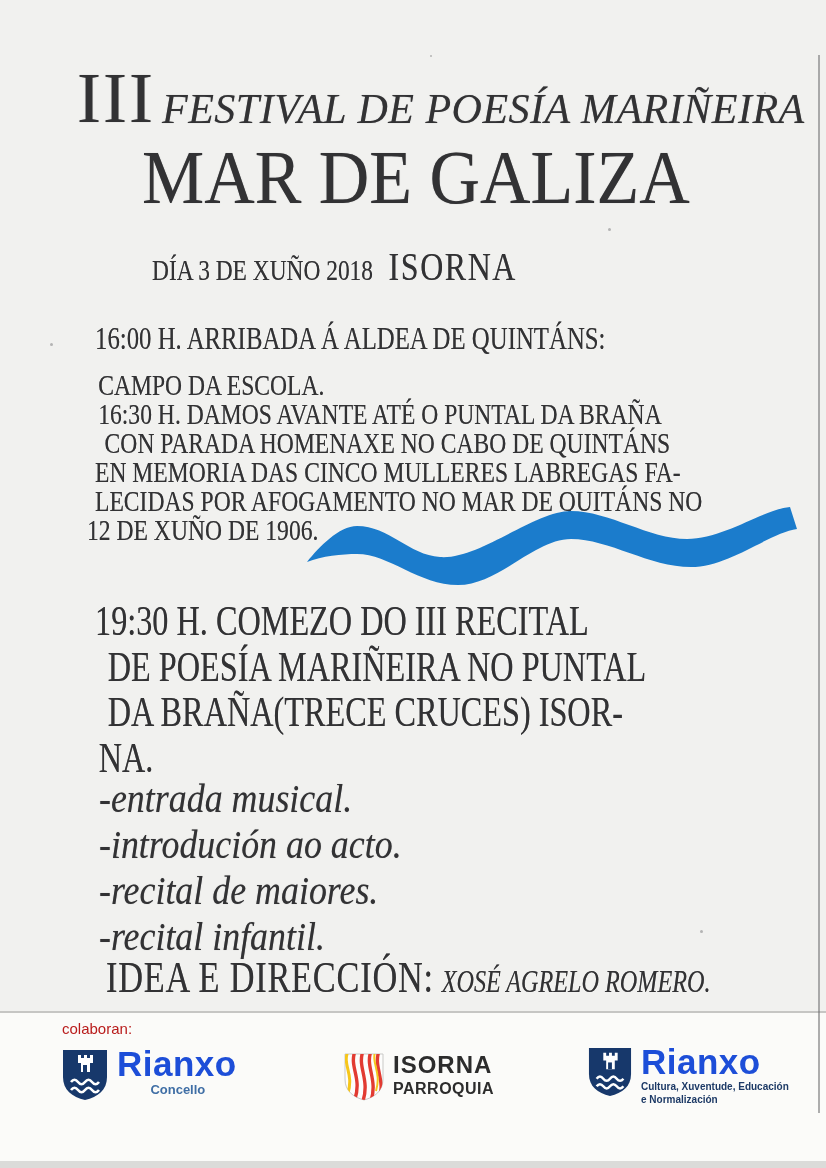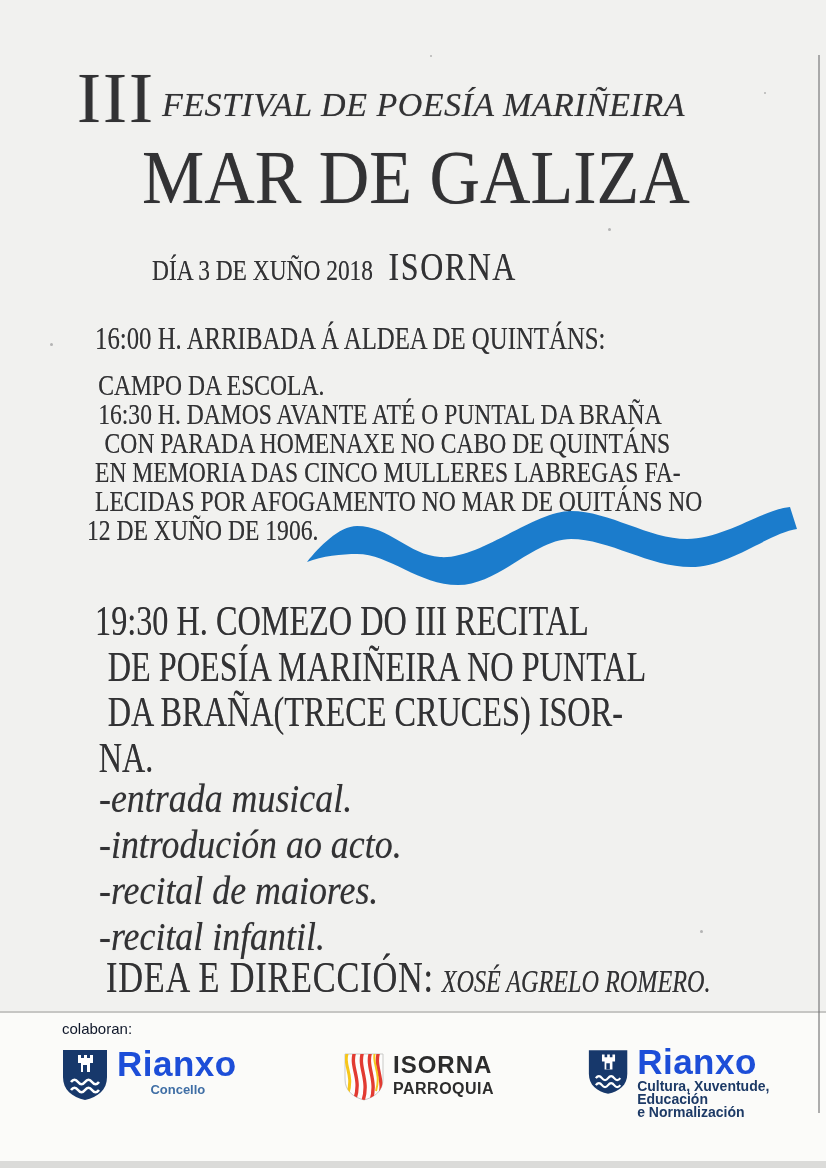--- a/index.html
+++ b/index.html
@@ -5,21 +5,21 @@
   html,body{margin:0;padding:0;}
   body{width:826px;height:1168px;position:relative;background:#e9e9e7;
        font-family:"Liberation Serif",serif;color:#333335;}
   .page{position:absolute;left:0;top:0;width:826px;height:1168px;background:#f1f1ef;overflow:hidden;}
   .abs{position:absolute;white-space:nowrap;}
   .sx{transform-origin:0 0;}
   .ink{color:#323234;text-shadow:0 0 .7px rgba(45,45,48,.55);}
 
   
   .edition{left:77px;top:62px;font-size:72px;line-height:1;letter-spacing:2px;}
-  .festival-title{left:162px;top:88px;font-size:34px;line-height:1;font-style:italic;letter-spacing:.5px;}
+  .festival-title{left:162px;top:88px;font-size:42px;line-height:1;font-style:italic;letter-spacing:.5px;}
   .main-title{left:142px;top:139px;font-size:76px;line-height:1;transform:scaleX(.92);}
   .date-line{left:152px;top:244px;font-size:30px;line-height:1.1;transform:scaleX(.78);}
   .date-line .loc{font-size:41px;margin-left:20px;letter-spacing:2px;}
 
   
   .schedule{left:95px;top:319px;transform:scaleX(.8);font-size:29.5px;line-height:29px;}
   .schedule .s0{font-size:31px;line-height:40px;margin-bottom:12px;}
   .schedule .s1,.schedule .s2{padding-left:4px;}
   .schedule .s3{padding-left:12px;}
   .schedule .s6{margin-left:-10px;}
@@ -40,31 +40,31 @@
   .credits .cname{font-size:31px;font-style:italic;margin-left:10px;letter-spacing:0;}
 
   
   .divider{left:0;top:1011px;width:826px;height:2px;background:#c6c6c4;position:absolute;}
   .footer-bg{left:0;top:1013px;width:826px;height:148px;background:#fbfbf9;position:absolute;}
   .bottom-band{left:0;top:1161px;width:826px;height:7px;background:#dbdbd9;position:absolute;}
   .edge-line{left:818px;top:55px;width:2px;height:1058px;background:rgba(110,110,112,.55);position:absolute;}
   .speck{position:absolute;border-radius:50%;background:rgba(120,120,122,.5);}
 
   
-  .colab{left:62px;top:1020px;font-family:"Liberation Sans",sans-serif;font-size:15px;color:#0f172a;position:absolute;}
+  .colab{left:62px;top:1020px;font-family:"Liberation Sans",sans-serif;font-size:15px;color:#b91c1c;position:absolute;}
   .logo{position:absolute;display:flex;align-items:flex-start;font-family:"Liberation Sans",sans-serif;}
   .logo1{left:62px;top:1049px;}
   .logo2{left:344px;top:1053px;}
   .logo3{left:588px;top:1047px;}
   .logo .ltext{margin-left:9px;}
   .rianxo-name{font-size:35px;line-height:30px;font-weight:bold;color:#1d4ed8;letter-spacing:.5px;}
   .concello-sub{font-size:13px;font-weight:bold;color:#3f6ea5;margin-top:3px;margin-left:2px;text-align:center;}
   .isorna-name{font-size:24px;line-height:24px;font-weight:bold;color:#2c2c2c;letter-spacing:1px;}
   .isorna-sub{font-size:16px;font-weight:bold;color:#2c2c2c;margin-top:3px;letter-spacing:.5px;}
-  .cultura-sub{font-size:14px;line-height:13px;font-weight:bold;color:#1d3a66;margin-top:3px;}
+  .cultura-sub{font-size:10px;line-height:13px;font-weight:bold;color:#1d3a66;margin-top:3px;}
 </style>
 </head>
 <body>
 
 <div class="page">
 
   <div class="speck" style="left:608px;top:228px;width:3px;height:3px;"></div>
   <div class="speck" style="left:50px;top:343px;width:3px;height:3px;"></div>
   <div class="speck" style="left:764px;top:92px;width:2px;height:2px;"></div>
   <div class="speck" style="left:430px;top:55px;width:2px;height:2px;"></div>

